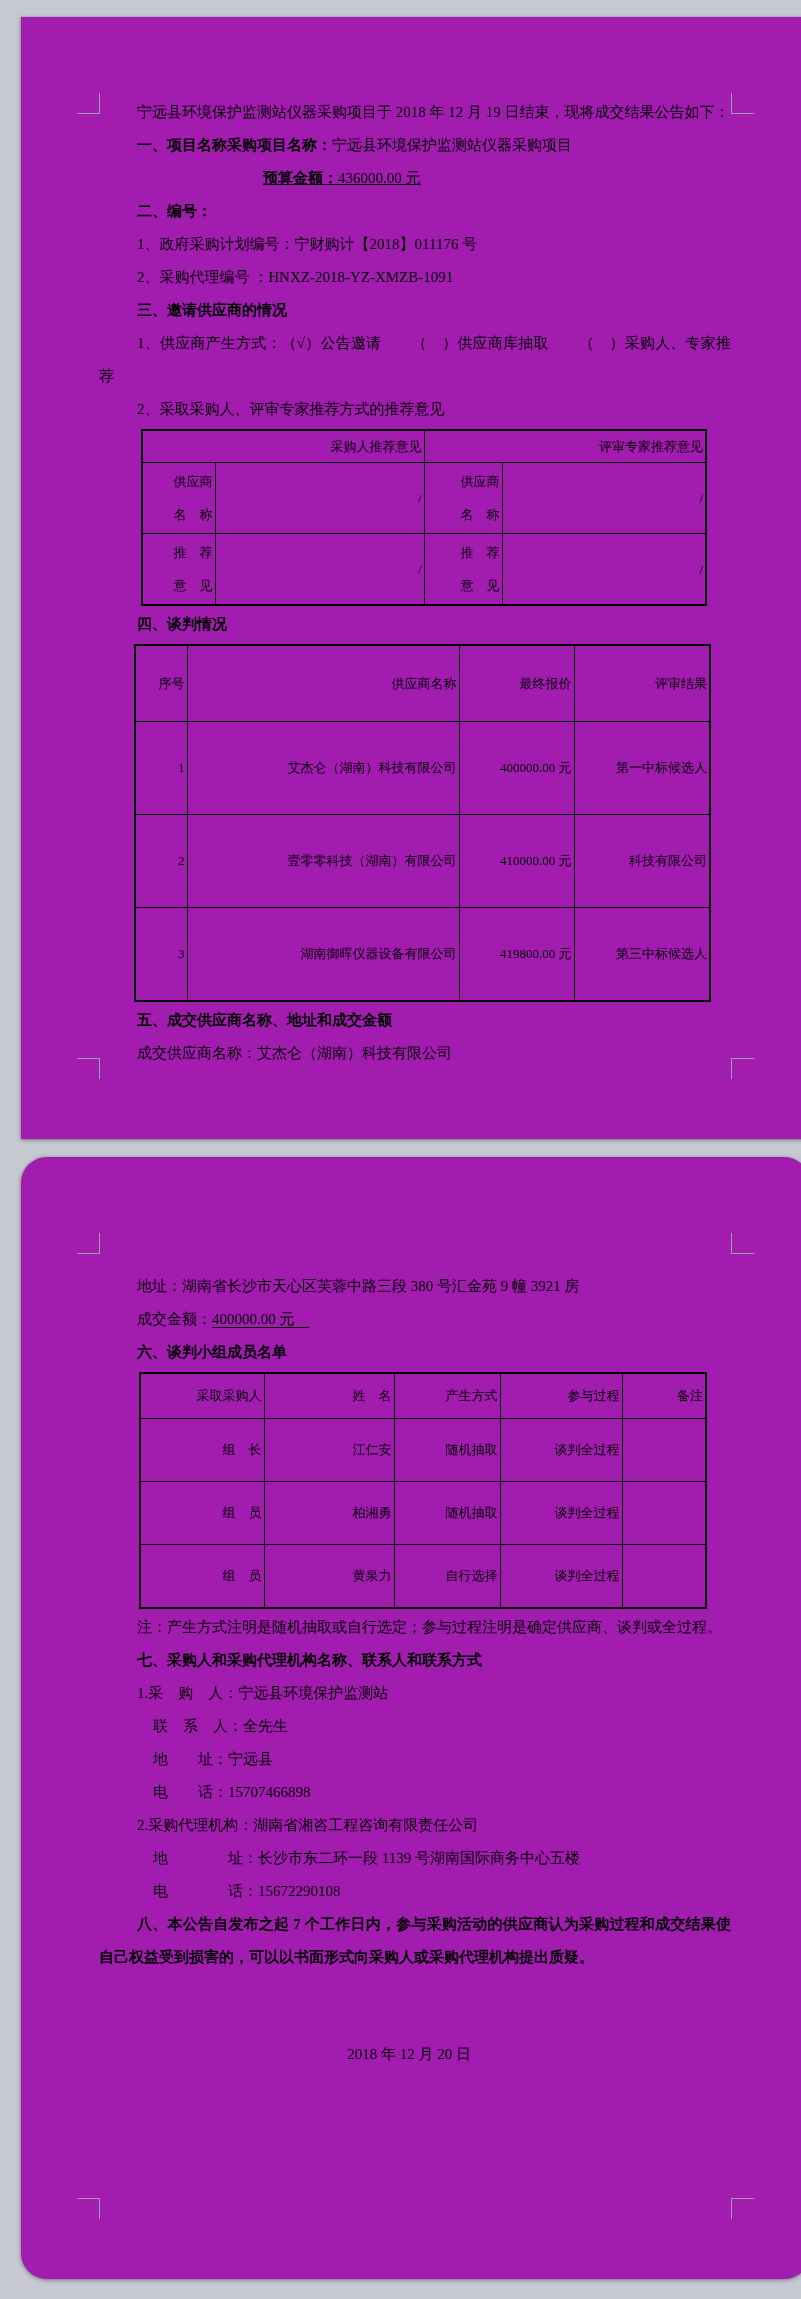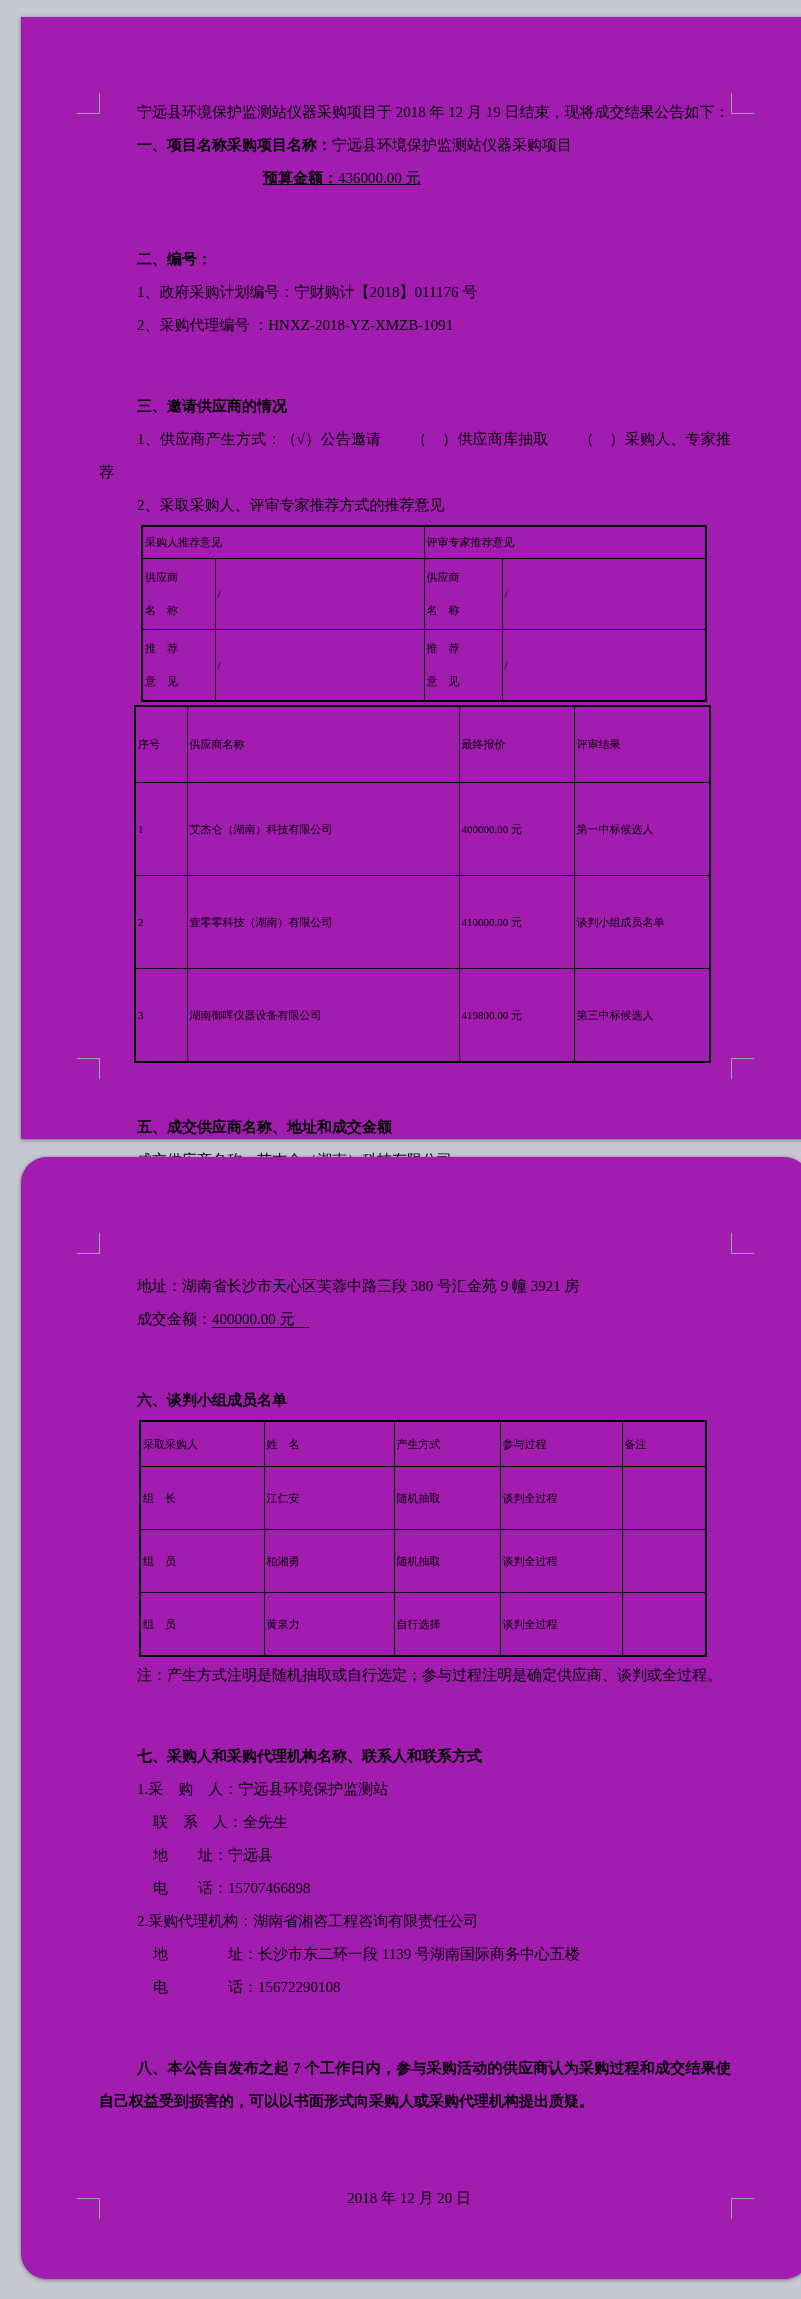--- a/index.html
+++ b/index.html
@@ -26,26 +26,26 @@
   .m-bl { left:56px;  top:1041px; border-right-width:1px; border-top-width:1px; }
   .m-br { left:710px; top:1041px; border-left-width:1px;  border-top-width:1px; }
 
   .content { position:absolute; left:78px; top:79px; width:632px; }
   #page2 .content { top:113px; }
 
   p { margin:0; font-size:15px; line-height:33px; text-align:justify; }
   .ind  { text-indent:38px; }
   .ind2 { text-indent:54px; }
   .budget { text-indent:164px;text-decoration:underline; }
-  .bold { font-weight:bold;margin-top:48px; }
+  .bold { font-weight:bold; }
   .uline { border-bottom:1px solid #000; padding-right:14px; }
   .date { text-align:center; padding-right:12px; margin-top:64px; }
 
   table { border-collapse:collapse; table-layout:fixed; border:2px solid #000; }
-  td { border:1px solid #000; font-size:11px; text-align:left; vertical-align:middle; padding:0 2px; overflow:hidden; }
+  td { border:1px solid #000; font-size:13px; text-align:right; vertical-align:middle; padding:0 2px; overflow:hidden; }
 
   .t-recommend { margin:3px 0 2px 42px; width:564px; }
   .t-recommend .hrow td { height:31px; }
   .t-recommend .drow td { height:70px; line-height:33px; }
   .t-negotiation { margin:3px 0 2px 35px; width:575px;font-family:Liberation Serif, serif; }
   .t-negotiation .hrow td { height:75px; }
   .t-negotiation .drow td { height:92px; }
   .t-panel { margin:3px 0 2px 40px; width:566px; }
   .t-panel .hrow td { height:44px; }
   .t-panel .drow td { height:62px; }
@@ -90,20 +90,21 @@
       </tr>
       <tr class="drow">
         <td><span>推　荐</span><br><span>意　见</span></td>
         <td>/</td>
         <td><span>推　荐</span><br><span>意　见</span></td>
         <td>/</td>
       </tr>
     </tbody>
       </table>
 
+    <p class="ind bold">四、谈判情况</p>
 
     <table class="t-negotiation">
       <colgroup>
           <col style="width:52px">
           <col style="width:272px">
           <col style="width:115px">
           <col style="width:136px">
         </colgroup>
       <tbody>
           <tr class="hrow">
@@ -115,21 +116,21 @@
       <tr class="drow">
         <td>1</td>
         <td>艾杰仑（湖南）科技有限公司</td>
         <td>400000.00 元</td>
         <td>第一中标候选人</td>
       </tr>
       <tr class="drow">
         <td>2</td>
         <td>壹零零科技（湖南）有限公司</td>
         <td>410000.00 元</td>
-        <td>谈判小组成员名单</td>
+        <td>科技有限公司</td>
       </tr>
       <tr class="drow">
         <td>3</td>
         <td>湖南御晖仪器设备有限公司</td>
         <td>419800.00 元</td>
         <td>第三中标候选人</td>
       </tr>
     </tbody>
       </table>
 

